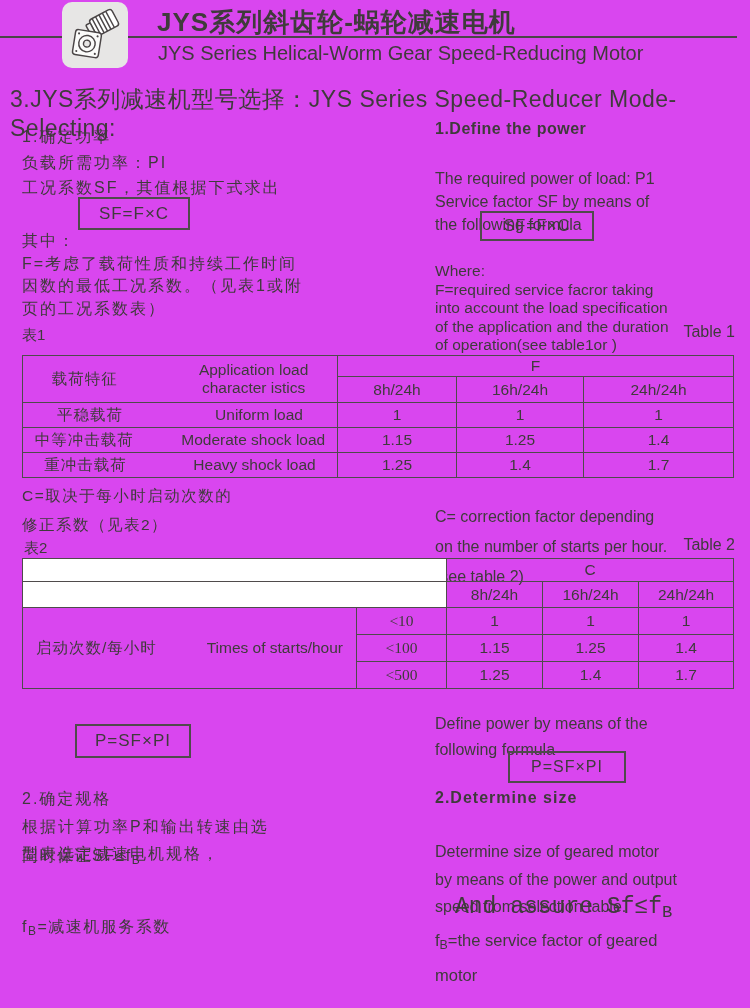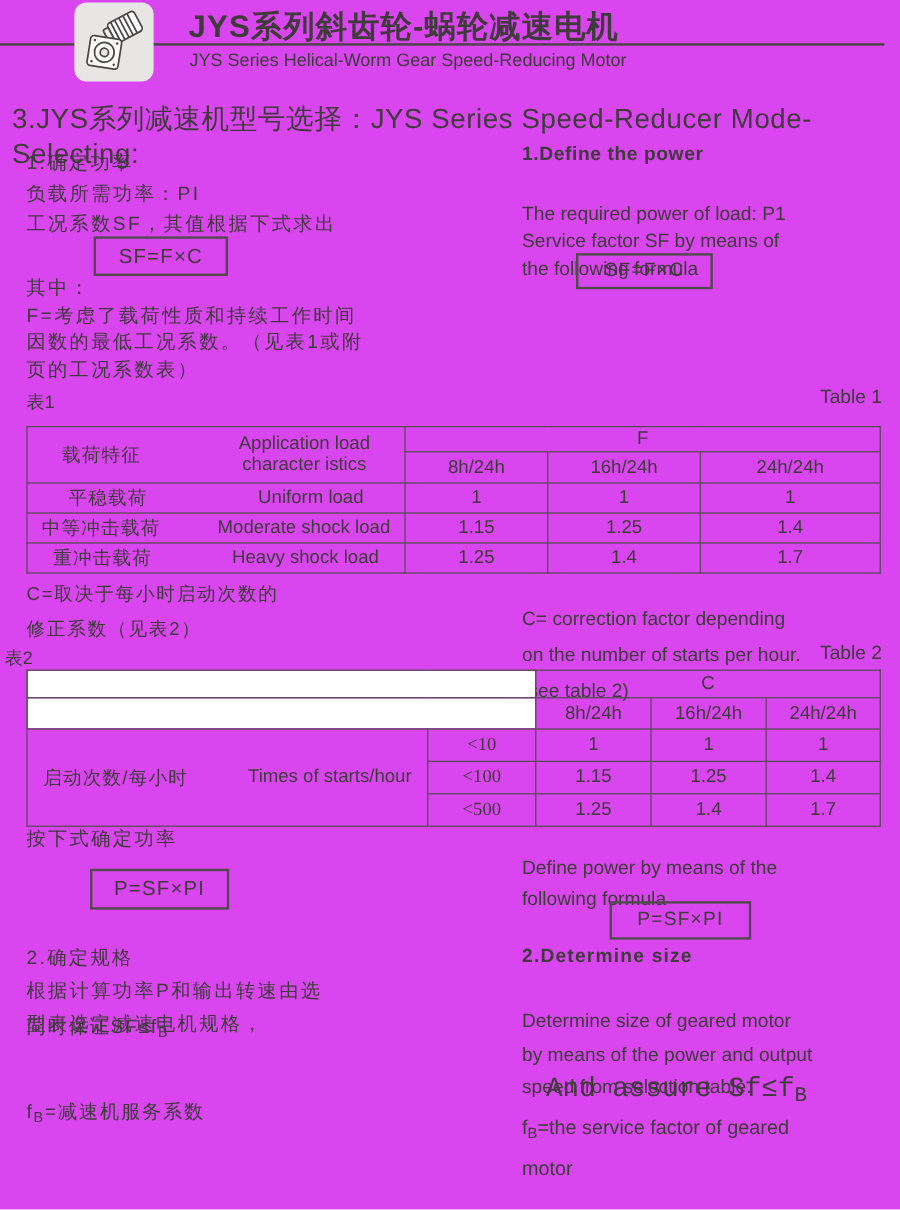--- a/index.html
+++ b/index.html
@@ -7,21 +7,21 @@
     position:relative;width:750px;height:1008px;background:#d946ef;
     font-family:"Liberation Sans",sans-serif;color:#3f3b3b;overflow:hidden;
   }
   .abs{position:absolute;}
   .preline{white-space:pre-line;}
 
   
   #header-rule{top:36px;left:0;width:737px;height:2px;background:#4a4546;}
   #logo-box{top:2px;left:62px;width:66px;height:66px;border-radius:10px;background:#e7e6e5;}
   #title-cn{top:5px;left:157px;font-size:26px;font-weight:bold;letter-spacing:1px;}
-  #subtitle-en{top:42px;left:158px;font-size:15px;}
+  #subtitle-en{top:42px;left:158px;font-size:20px;}
   #section-heading{top:84px;left:10px;font-size:23px;letter-spacing:0.5px;}
 
   
   .cnblock{font-size:16px;letter-spacing:2px;line-height:25.5px;}
   .enblock{font-size:16px;line-height:23px;margin-top:24px;}
   .bold{font-weight:bold;}
 
   
   .formula{
     border:2px solid #4f4b4b;display:flex;align-items:center;justify-content:center;
@@ -34,21 +34,21 @@
   #left-where{top:230px;left:22px;line-height:22.5px;}
   #t1-label-cn{top:326px;left:22px;font-size:15px;}
 
   #right-power-title{top:120px;left:435px;font-size:16px;letter-spacing:0.5px;}
   #right-power-body{top:143px;left:435px;width:302px;}
   #right-formula-sf{top:211px;left:480px;width:110px;height:26px;font-size:16px;}
   #right-where{top:238px;left:435px;width:305px;line-height:18.5px;font-size:15.5px;}
   #t1-label-en{top:323px;right:15px;font-size:16px;}
 
   #left-c-note{top:481px;left:22px;font-size:15.5px;line-height:29px;letter-spacing:1.5px;}
-  #t2-label-cn{top:539px;left:4px;font-size:15px;}
+  #t2-label-cn{top:539px;left:24px;font-size:15px;}
   #right-c-note{top:478px;left:435px;width:305px;line-height:30px;}
   #t2-label-en{top:536px;right:15px;font-size:16px;}
 
   #left-power-define{top:687px;left:22px;}
   #left-formula-p{top:724px;left:75px;width:112px;height:30px;}
   #left-size-block{top:785px;left:22px;line-height:27.5px;}
   #left-assure{top:846px;left:22px;font-size:16px;letter-spacing:1.5px;}
   #left-fb{top:917px;left:22px;font-size:16px;letter-spacing:1.5px;}
 
   #right-power-define{top:687px;left:435px;line-height:26px;}
@@ -125,20 +125,25 @@
 F=考虑了载荷性质和持续工作时间
 因数的最低工况系数。（见表1或附
 页的工况系数表）</div>
   <div id="t1-label-cn" class="abs">表1</div>
 
   <div id="right-power-title" class="abs bold">1.Define the power</div>
   <div id="right-power-body" class="abs enblock preline">The required power of load: P1
 Service factor SF by means of
 the following formula</div>
   <div id="right-formula-sf" class="abs formula">SF=F×C</div>
+  <div id="right-where" class="abs enblock preline">Where:
+F=required service facror taking
+into account the load specification
+of the application and the duration
+of operation(see table1or )</div>
   <div id="t1-label-en" class="abs">Table 1</div>
 
   <table id="table1" class="tbl">
     <colgroup>
         <col style="width:315px">
         <col style="width:119px">
         <col style="width:127px">
         <col style="width:150px">
       </colgroup>
     <tbody>
@@ -240,21 +245,20 @@
       </tr>
       <tr class="t2-br">
         <td class="serif">&lt;500</td>
         <td>1.25</td>
         <td>1.4</td>
         <td>1.7</td>
       </tr>
     </tbody>
   </table>
 
-  <div id="left-power-define" class="abs cnblock">按下式确定功率</div>
   <div id="left-formula-p" class="abs formula">P=SF×PI</div>
   <div id="left-size-block" class="abs cnblock preline">2.确定规格
 根据计算功率P和输出转速由选
 型表选定减速电机规格，</div>
   <div id="left-assure" class="abs"><span>同时保证SF≤f</span><sub>B</sub></div>
   <div id="left-fb" class="abs"><span>f</span><sub>B</sub><span>=减速机服务系数</span></div>
 
   <div id="right-power-define" class="abs enblock preline">Define power by means of the
 following formula</div>
   <div id="right-formula-p" class="abs formula">P=SF×PI</div>

